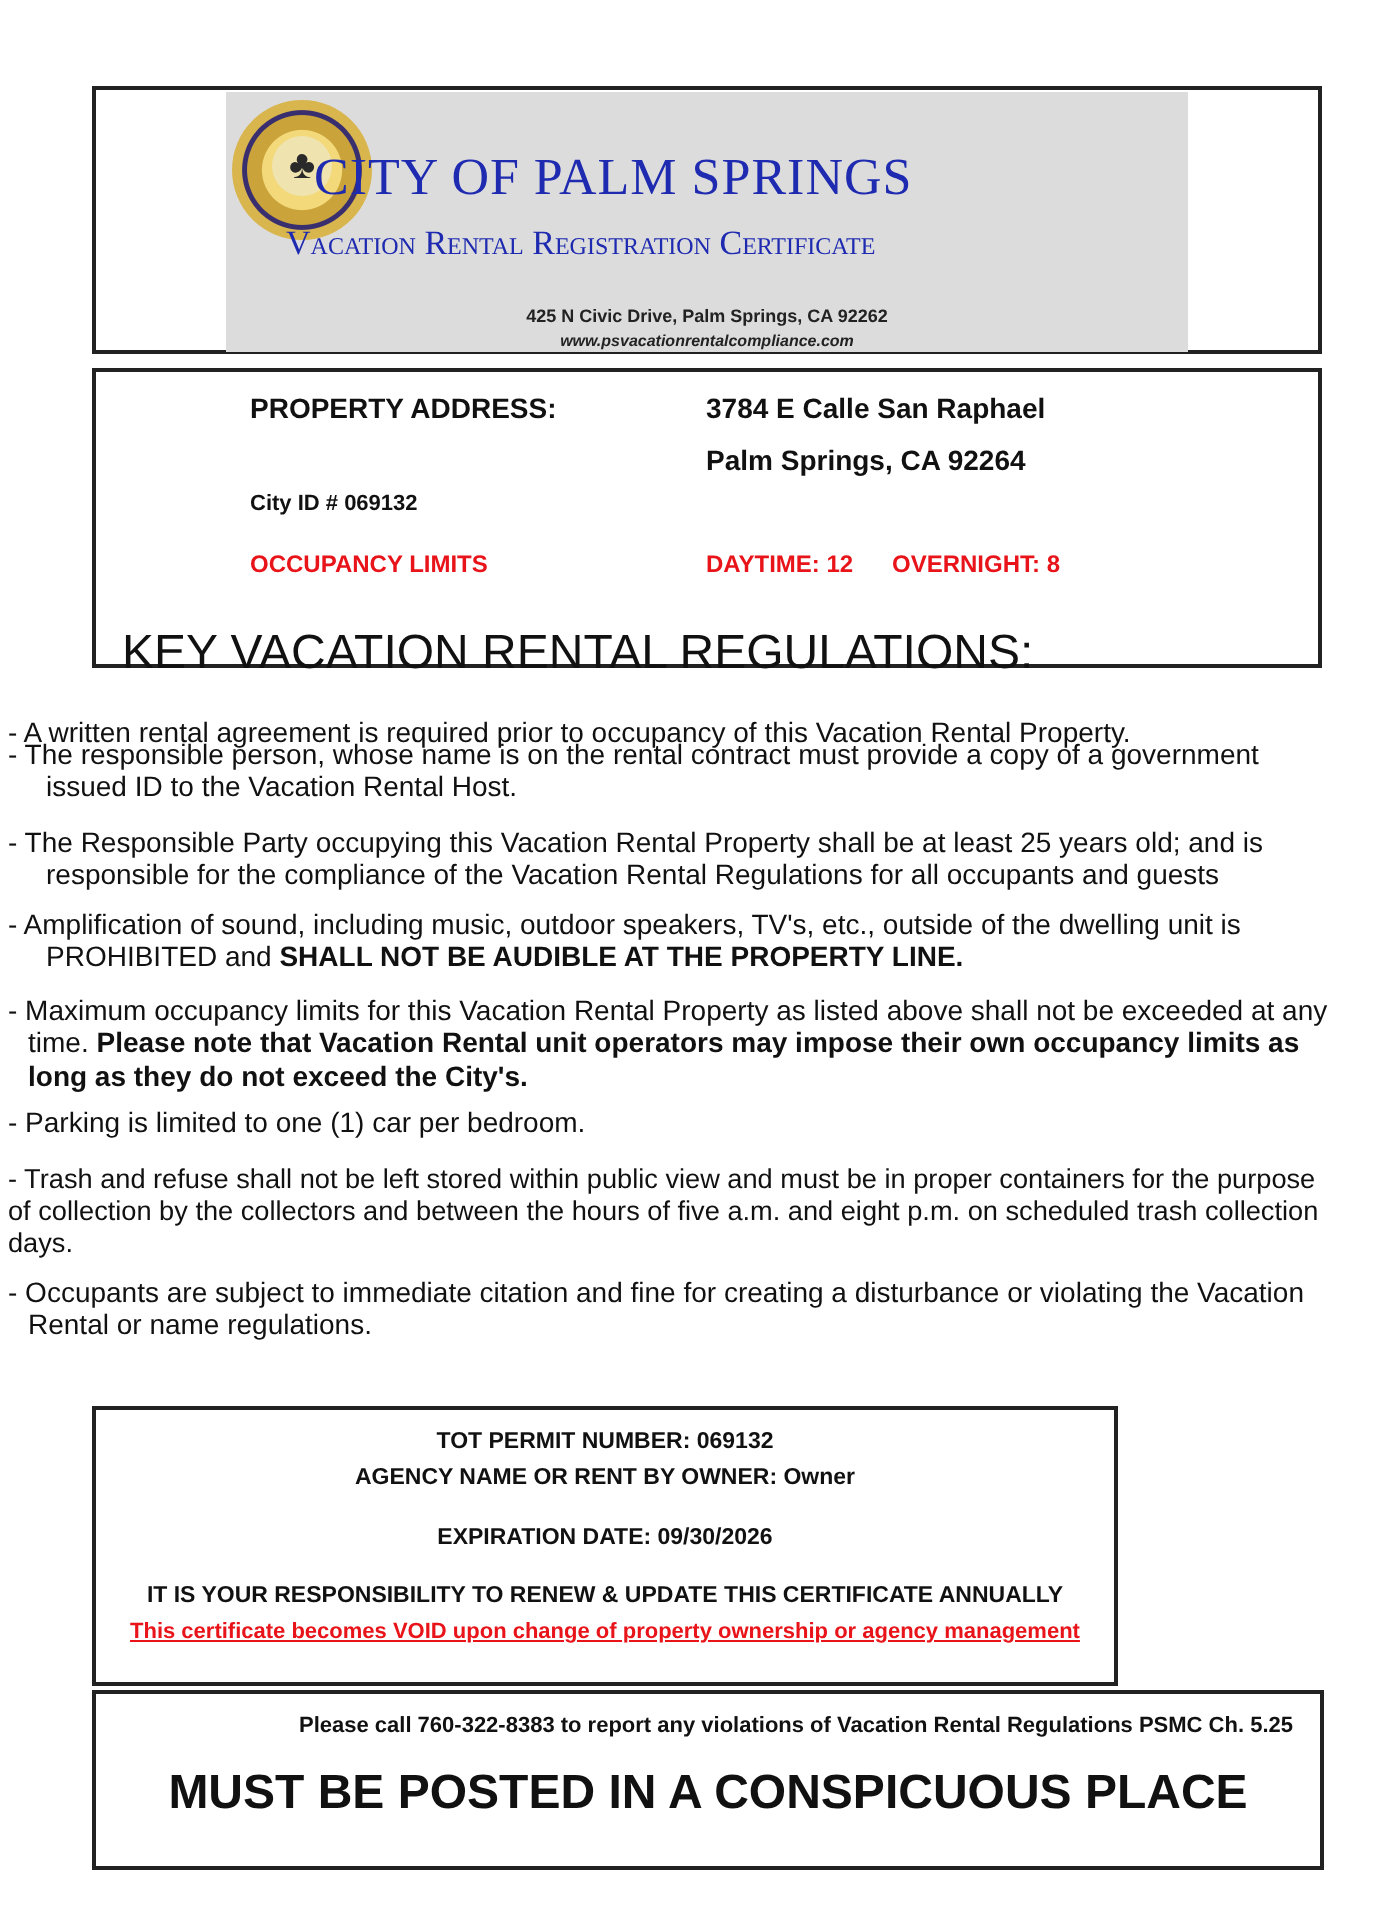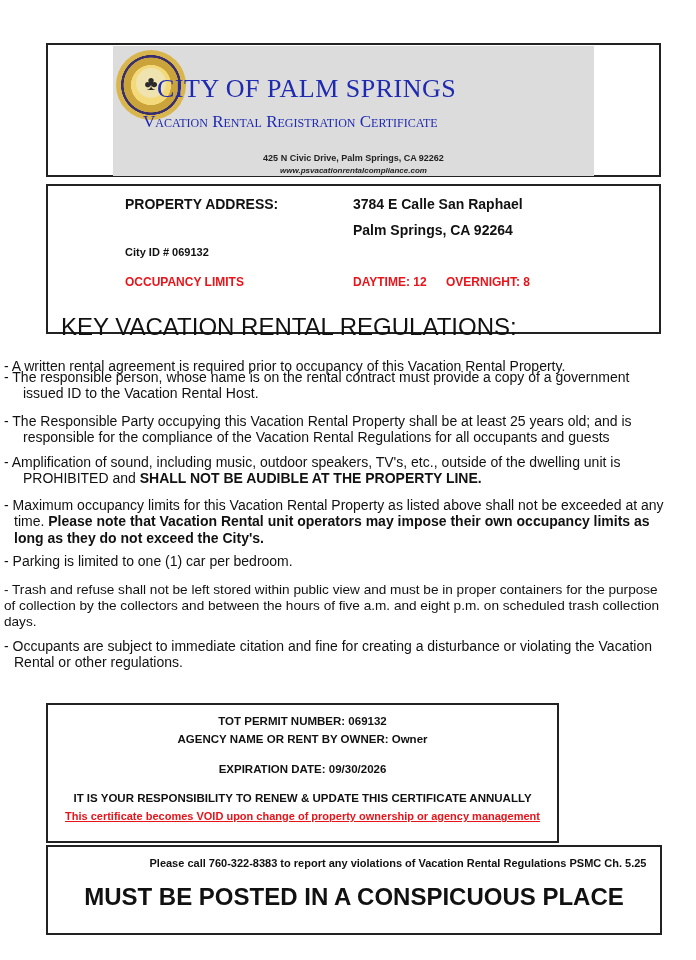--- a/index.html
+++ b/index.html
@@ -111,21 +111,21 @@
 <div class="reg" style="left:4px; top:553px;">
   <span>- Parking is limited to one (1) car per bedroom.</span>
 </div>
 <div class="reg" style="left:4px; top:582px; font-size:13.6px;">
   <span>- Trash and refuse shall not be left stored within public view and must be in proper containers for the purpose</span>
   <span class="cont" style="padding-left:0;">of collection by the collectors and between the hours of five a.m. and eight p.m. on scheduled trash collection</span>
   <span class="cont" style="padding-left:0;">days.</span>
 </div>
 <div class="reg" style="left:4px; top:638px;">
   <span>- Occupants are subject to immediate citation and fine for creating a disturbance or violating the Vacation</span>
-  <span class="cont" style="padding-left:10px;">Rental or other regulations.</span>
+  <span class="cont" style="padding-left:10px;">Rental or name regulations.</span>
 </div>
 
 <div class="box" id="permit-box">
   <div style="top:10px;">TOT PERMIT NUMBER: 069132</div>
   <div style="top:28px;">AGENCY NAME OR RENT BY OWNER: Owner</div>
   <div style="top:58px;">EXPIRATION DATE: 09/30/2026</div>
   <div style="top:87px;">IT IS YOUR RESPONSIBILITY TO RENEW &amp; UPDATE THIS CERTIFICATE ANNUALLY</div>
   <div class="void" style="top:105px;">This certificate becomes VOID upon change of property ownership or agency management</div>
 </div>
 

